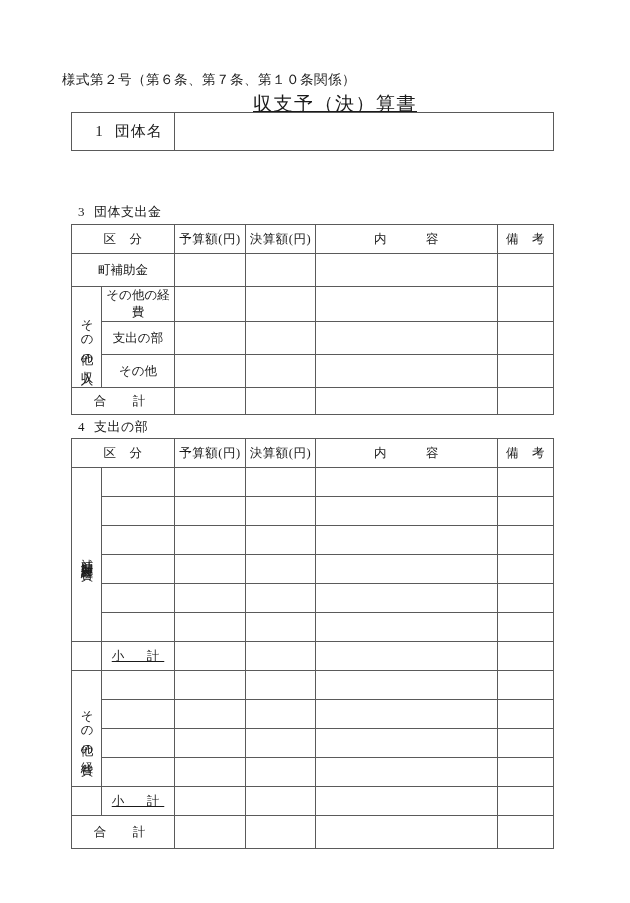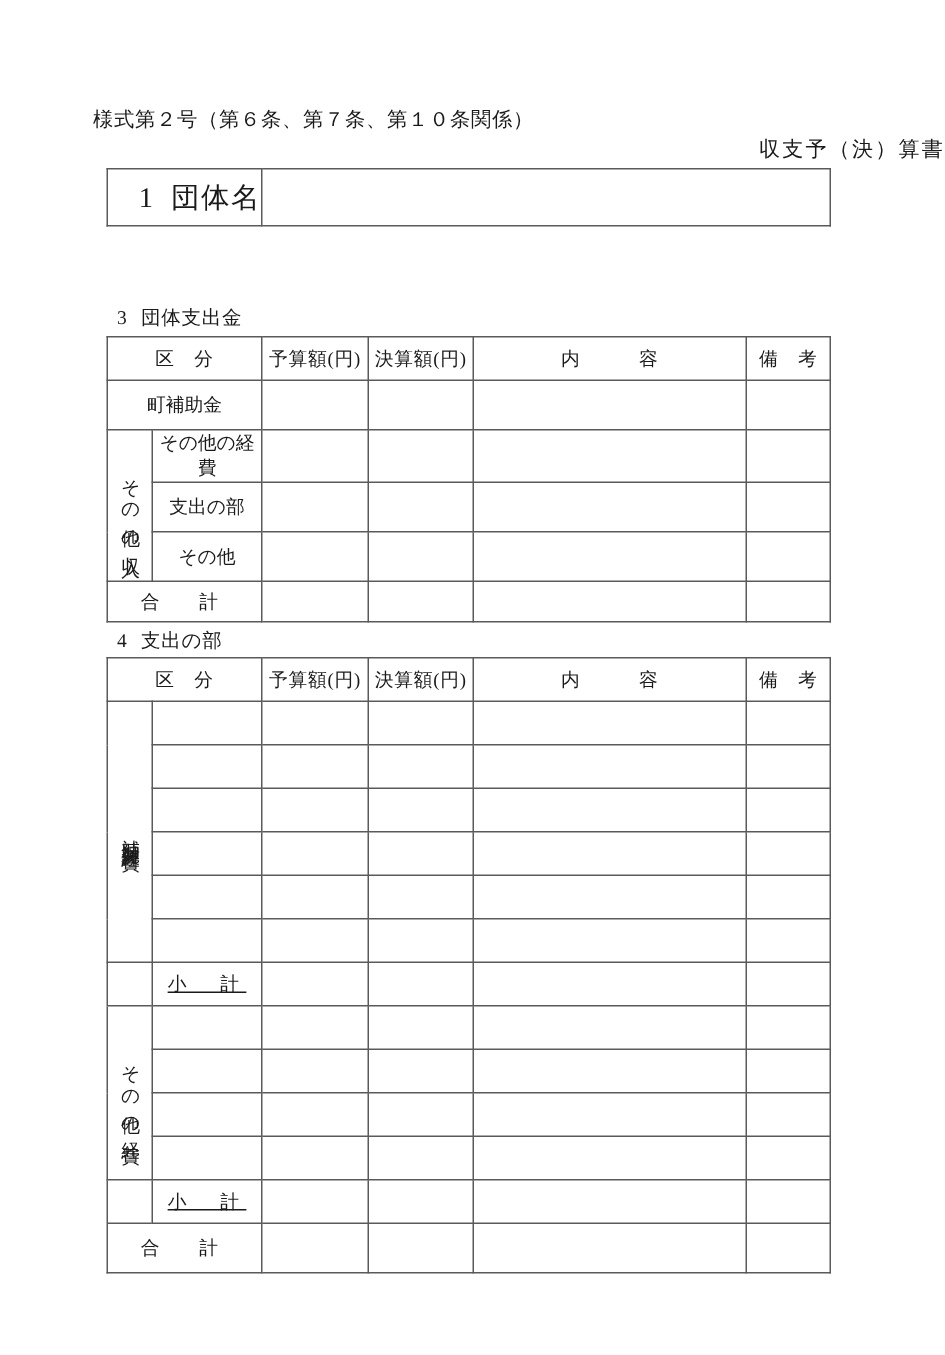--- a/index.html
+++ b/index.html
@@ -30,25 +30,26 @@
     font-size: 13.5px;
     letter-spacing: 0.5px;
     white-space: nowrap;
     margin-top: 11px;
   }
   .doc-title {
     position: absolute;
     left: 0;
     top: 91px;
     width: 630px;
-    text-align: right;
-    font-size: 14px;
+    text-align: center;
+    font-size: 19px;
     letter-spacing: 1.5px;
     padding-left: 40px;
     box-sizing: border-box;
+    text-decoration: underline;
   }
 
   .section-label {
     position: absolute;
     font-size: 13px;
     letter-spacing: 0.5px;
     white-space: nowrap;
   }
   .section-label .num { margin-right: 9px; }
   #sec-income  { left: 78px; top: 203px; }
@@ -72,24 +73,24 @@
   }
 
   
   #table-identity {
     left: 71px;
     top: 112px;
     width: 482px;
   }
   #table-identity td { height: 37px; }
   #table-identity td.lbl {
-    text-align: right;
+    text-align: center;
     padding-left: 12px;
     letter-spacing: 1px;
-    font-size: 19px;
+    font-size: 15px;
   }
   #table-identity td.lbl .num { margin-right: 11px; }
 
   
   .hdr td { height: 28px; letter-spacing: 0.5px; }
   .sp2 { letter-spacing: 0.5px; }
 
   
   #table-income {
     left: 71px;

